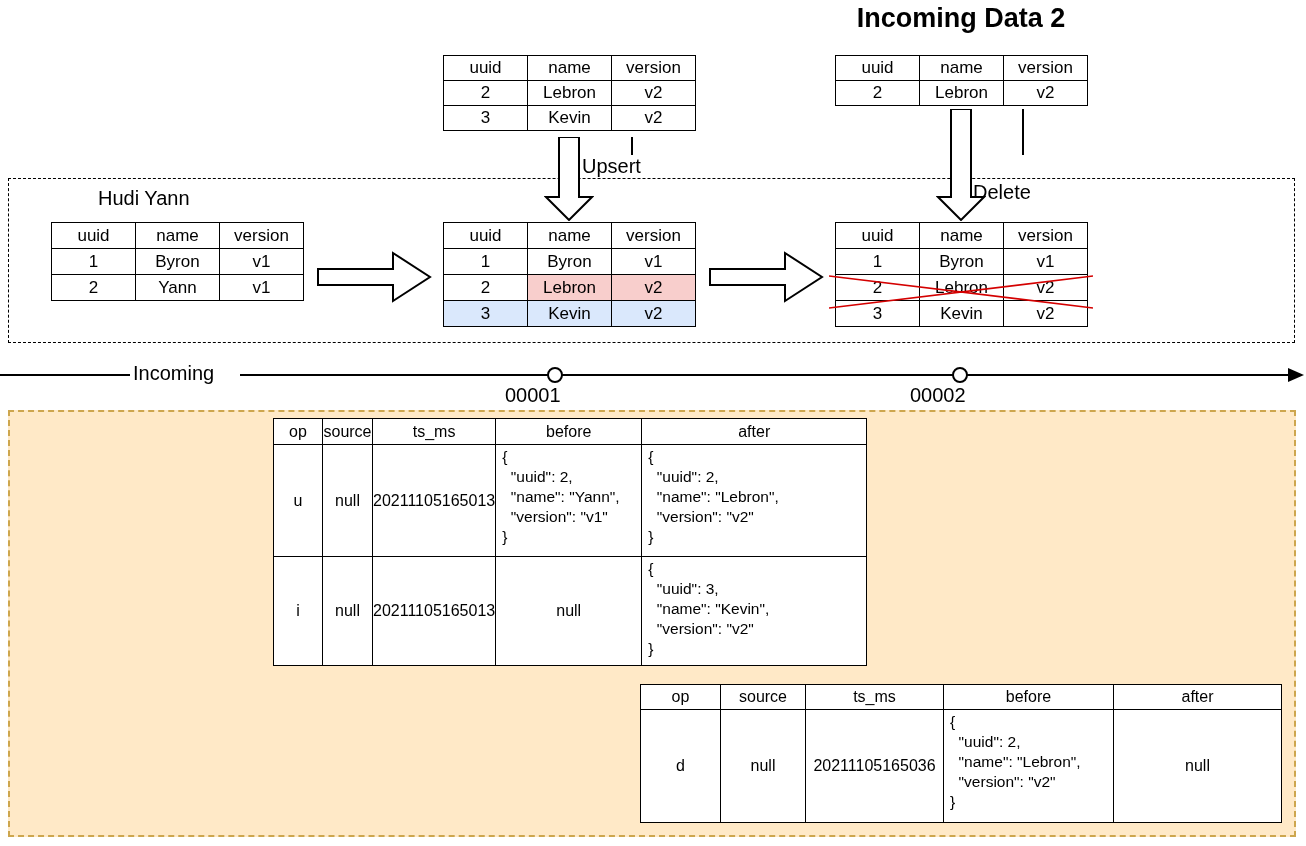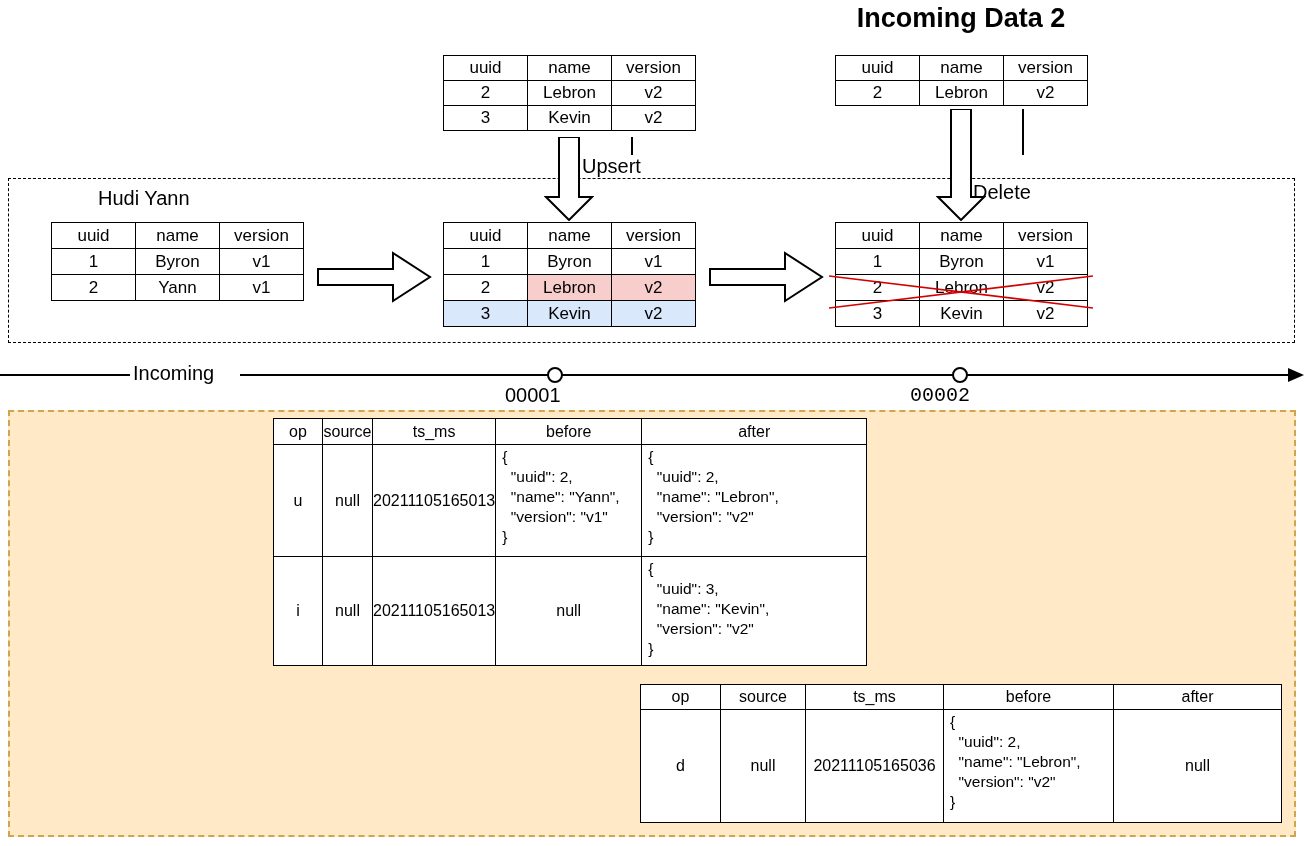--- a/index.html
+++ b/index.html
@@ -173,21 +173,21 @@
 
   <div class="abs hline" style="left:0px; top:374px; width:130px;"></div>
   <div class="abs label" style="left:133px; top:362px; width:102px;">Incoming</div>
   <div class="abs hline" style="left:240px; top:374px; width:1050px;"></div>
   <svg class="abs" style="left:1288px; top:368px;" width="16" height="14" viewBox="0 0 16 14">
     <polygon points="0,0 16,7 0,14" fill="#000"></polygon>
   </svg>
   <div class="abs timeline-node" style="left:547px; top:367px;"></div>
   <div class="abs timeline-node" style="left:952px; top:367px;"></div>
   <div class="abs label" style="left:505px; top:384px; width:100px;">00001</div>
-  <div class="abs label" style="left:910px; top:384px; width:100px;font-family:Liberation Mono, monospace;">00002</div>
+  <div class="abs label" style="left:910px; top:384px; width:100px;">00002</div>
 
   <div class="abs changing-box"></div>
 
   <table class="cdc" style="left:273px; top:418px;">
     <colgroup>
         <col style="width:49px">
         <col style="width:50px">
         <col style="width:122px">
         <col style="width:146px">
         <col style="width:225px">

